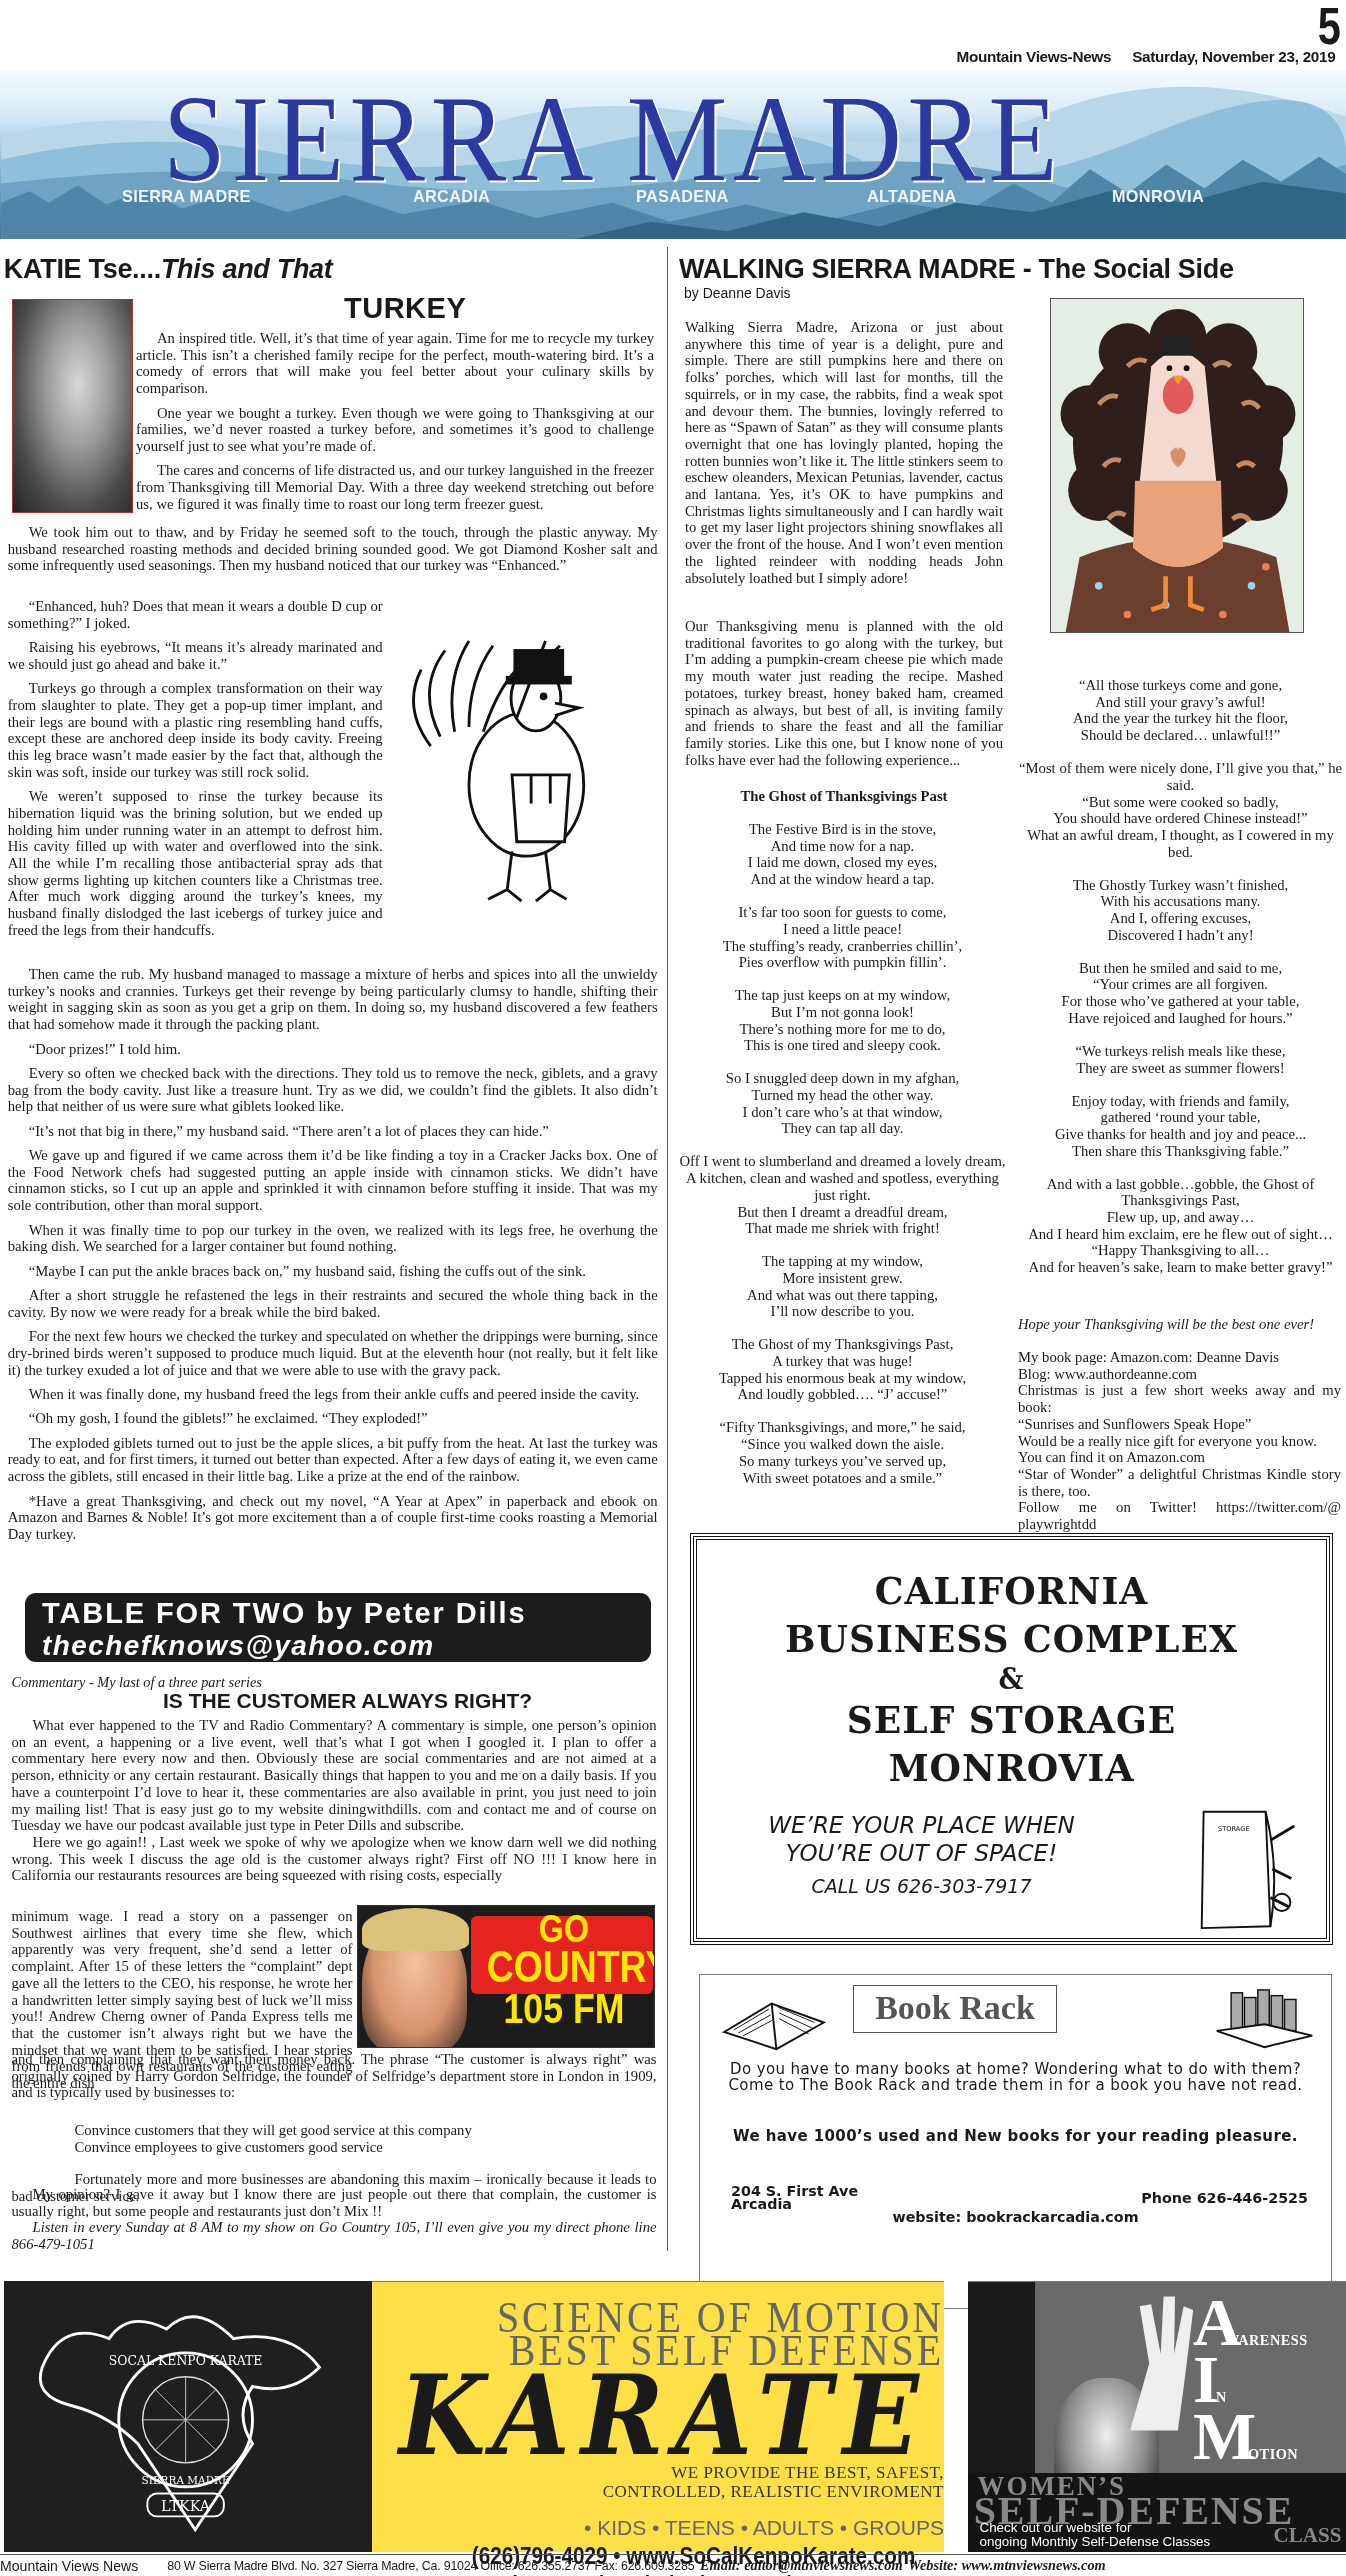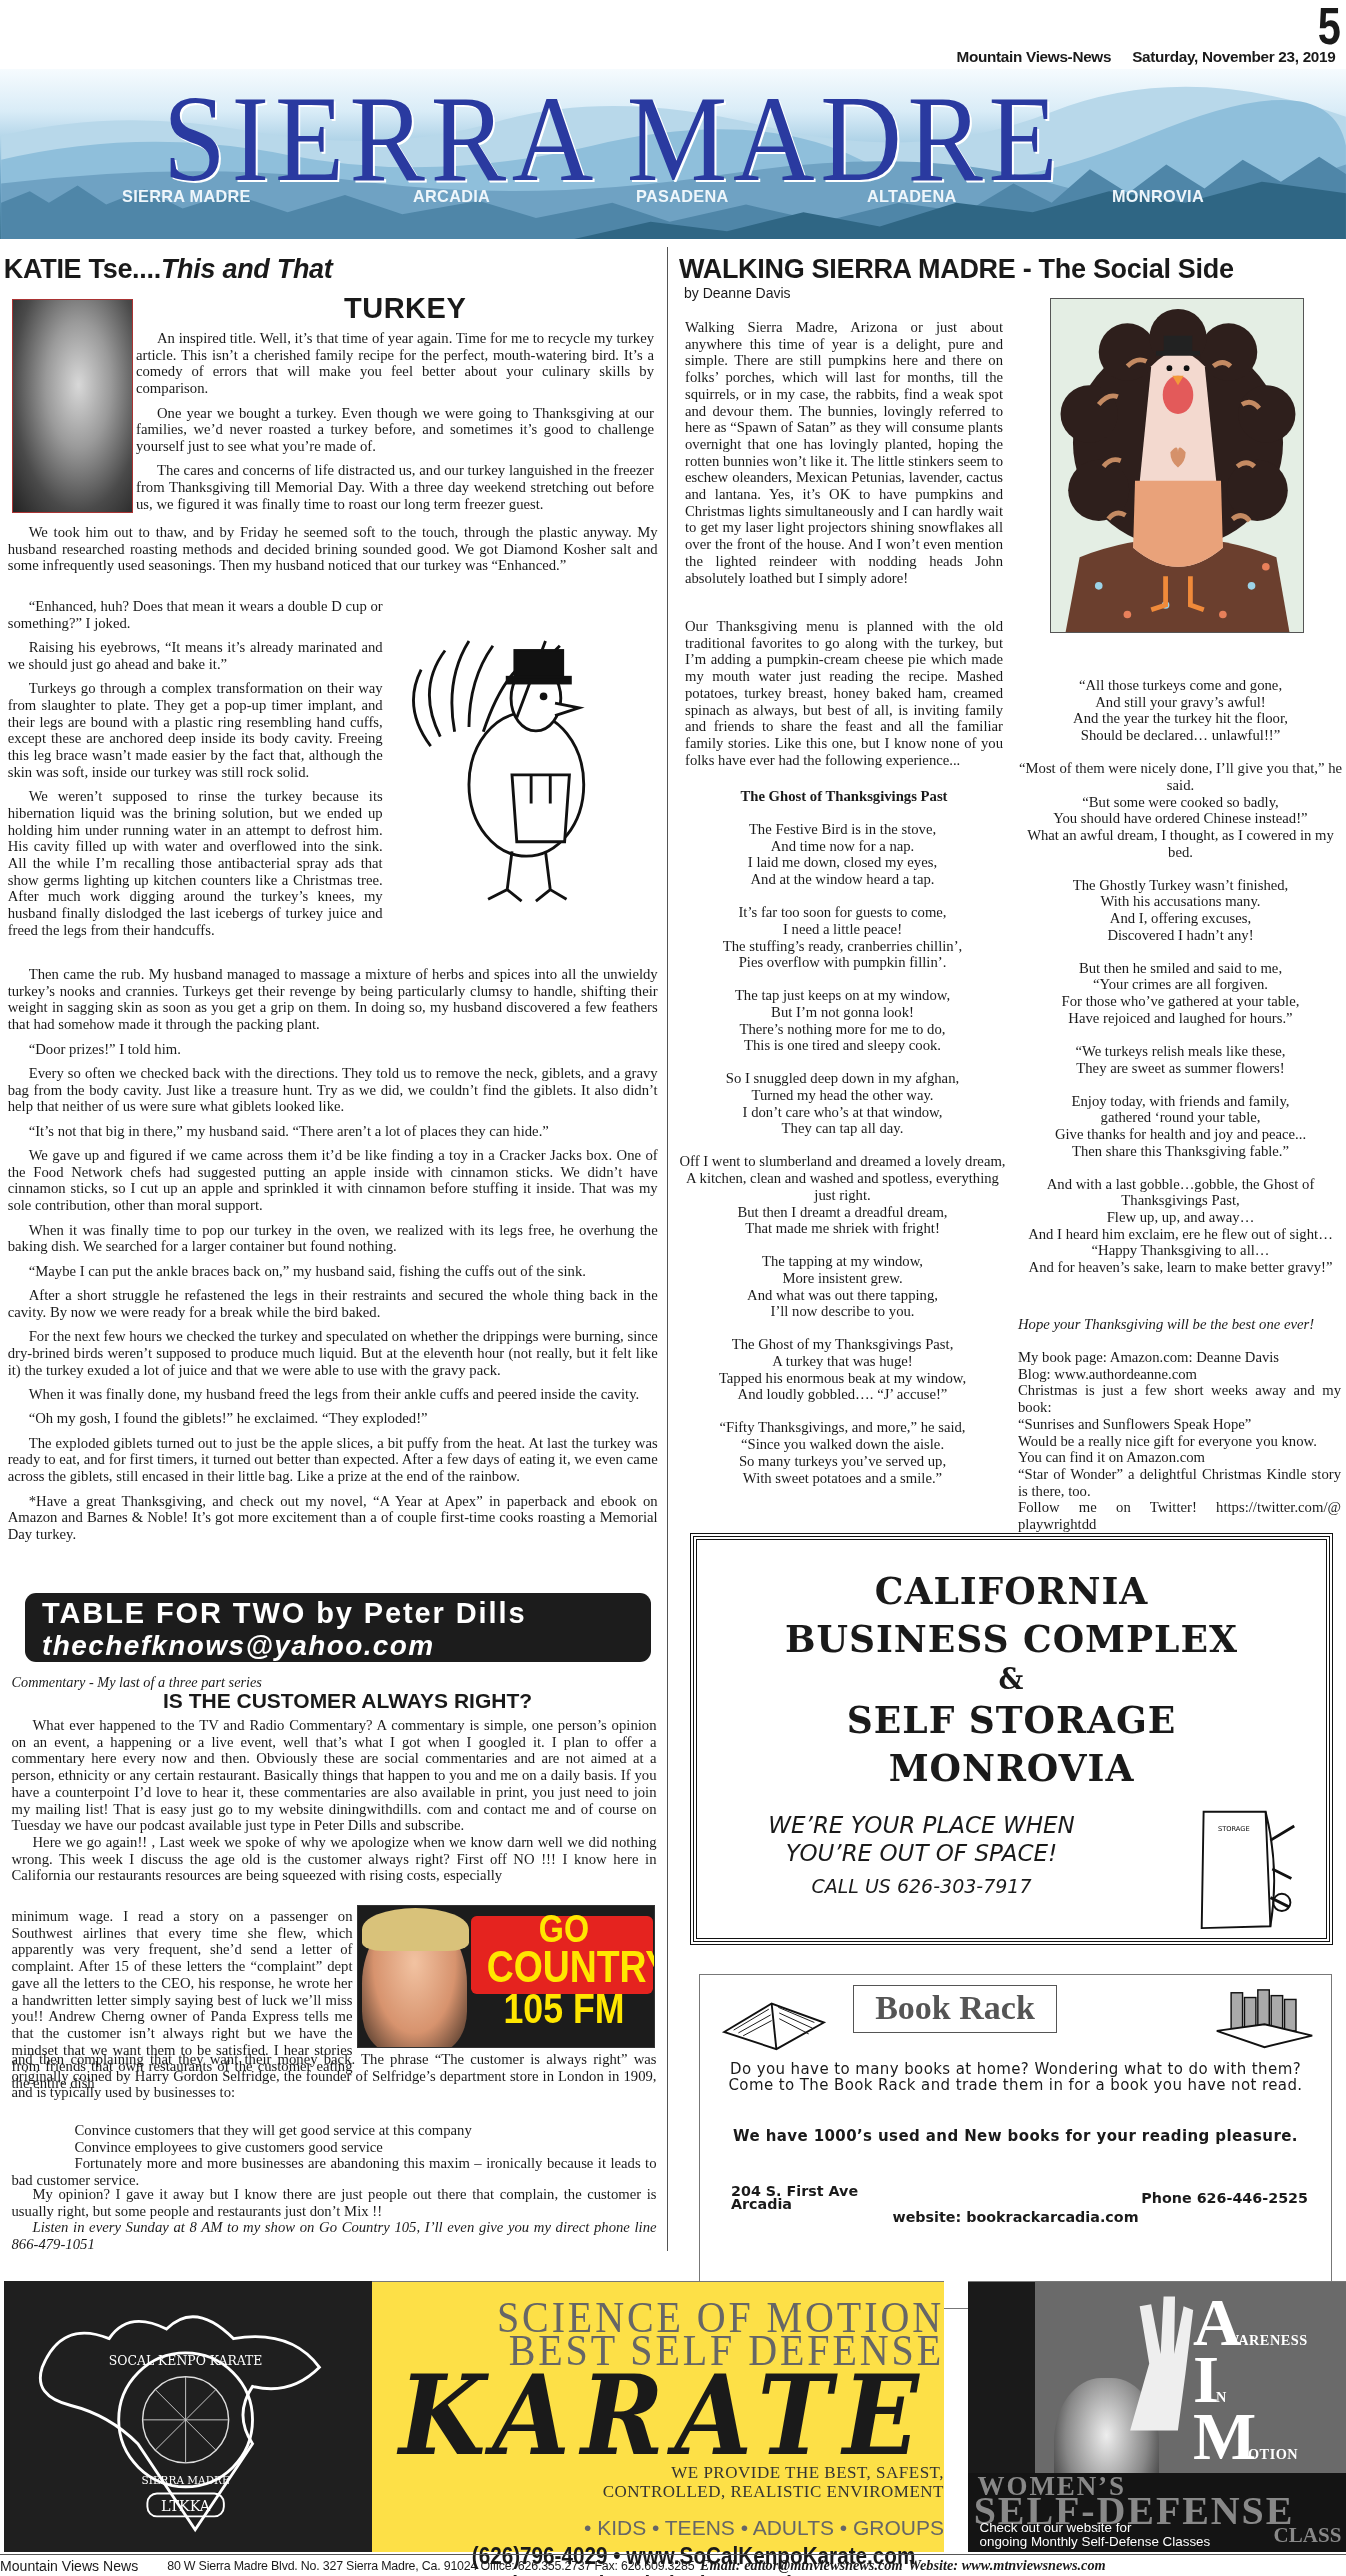--- a/index.html
+++ b/index.html
@@ -194,21 +194,21 @@
     <div>GO</div>
     <div style="font-size:44px">COUNTRY</div>
     <div style="font-size:42px;margin-top:3.8px">105 FM</div>
   </div>
 </div>
 <div class="abs body" id="peter-body2">
   <p style="text-indent:0;margin-bottom:0">and then complaining that they want their money back. The phrase “The customer is always right” was originally coined by Harry Gordon Selfridge, the founder of Selfridge’s department store in London in 1909, and is typically used by businesses to:</p>
 </div>
 <div class="abs body" id="peter-list">
   <p style="text-indent:63px;margin-bottom:0">Convince customers that they will get good service at this company</p>
-  <p style="text-indent:63px;margin-bottom:0">Convince employees to give customers good service</p>
+  <p style="text-indent:63px;margin-bottom:16px">Convince employees to give customers good service</p>
   <p style="text-indent:63px;margin-bottom:0">Fortunately more and more businesses are abandoning this maxim – ironically because it leads to bad customer service.</p>
 </div>
 <div class="abs body" id="peter-tail" style="top:2186px">
   <p style="margin-bottom:0">My opinion?  I gave it away but I know there are just people out there that complain, the customer is usually right, but some people and restaurants just don’t Mix !!</p>
   <p style="margin-bottom:0;font-style:italic">Listen in every Sunday at 8 AM to my show on Go Country 105, I’ll even give you my direct phone line 866-479-1051</p>
 </div>
 
 <h2 class="abs kicker" id="walk-title">WALKING SIERRA MADRE - The Social Side</h2>
 <div class="abs" id="walk-byline">by Deanne Davis</div>
 <div class="abs body" id="walk-p1">

